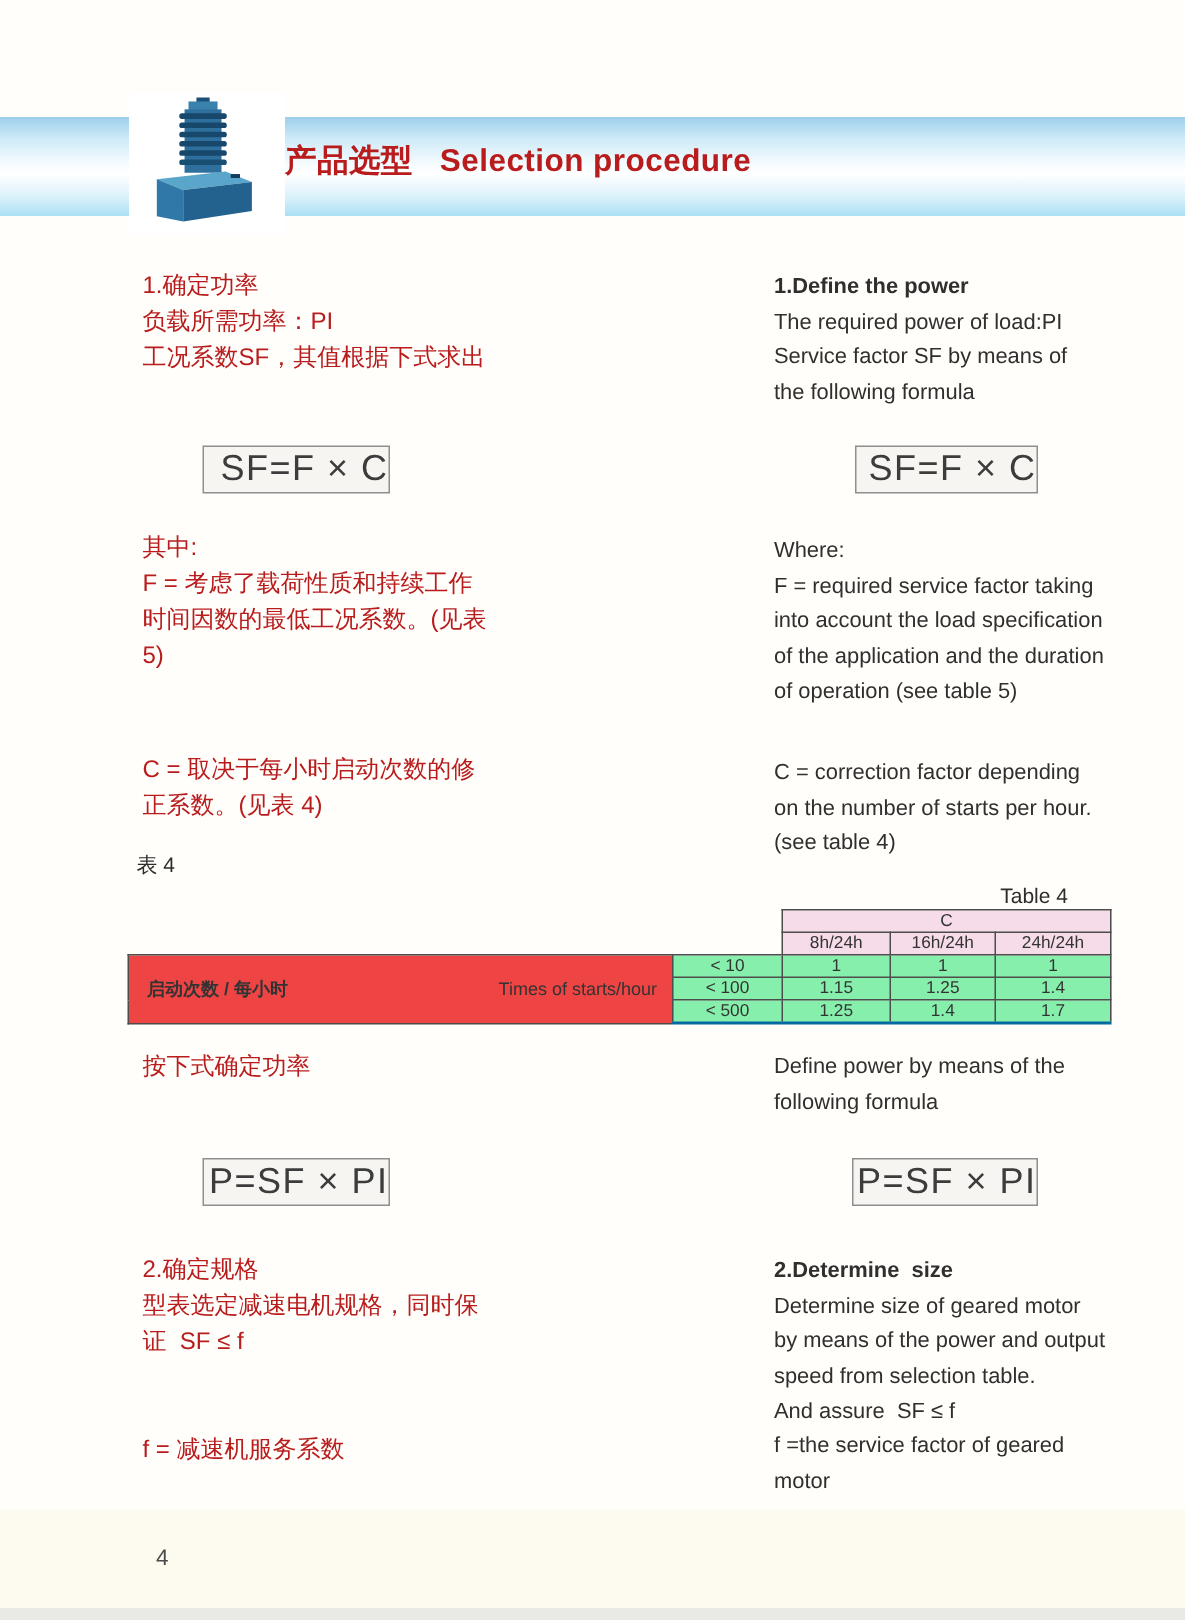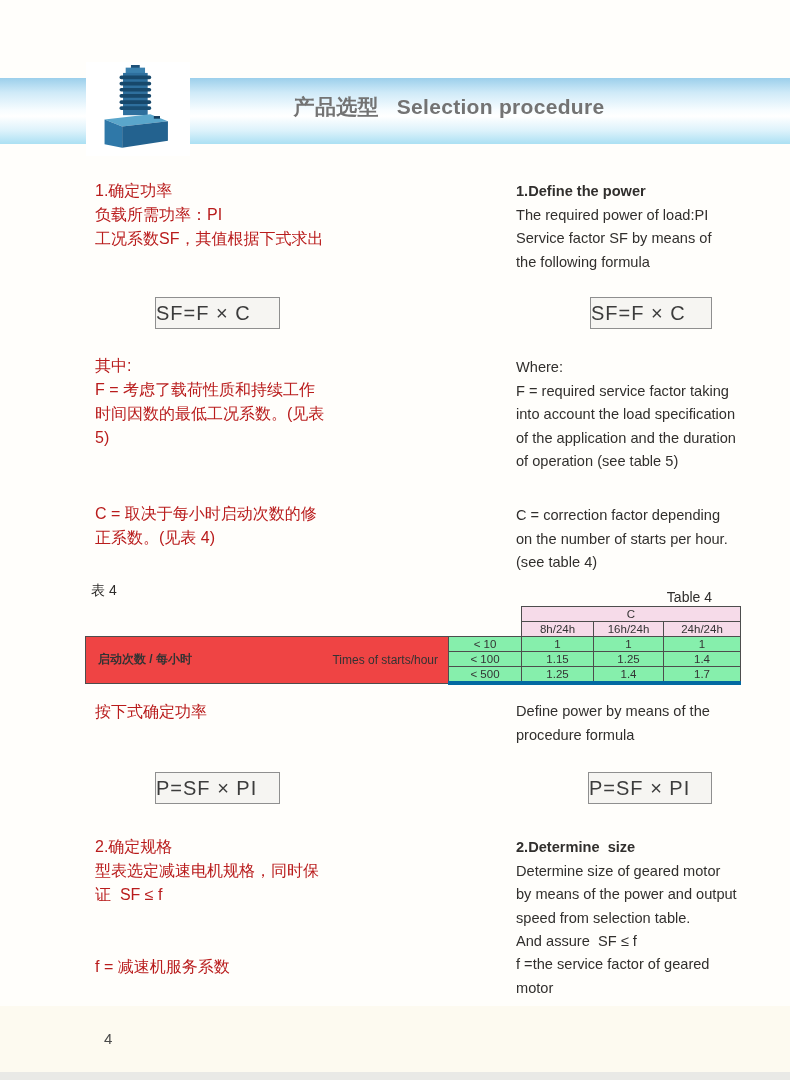--- a/index.html
+++ b/index.html
@@ -11,42 +11,42 @@
   .abs{position:absolute;}
   .line{white-space:pre;}
 
   
   .band{position:absolute;top:78px;height:66px;
     background:linear-gradient(to bottom,#9ccfeb 0%,#cfeaf8 22%,#f6fcff 48%,#ffffff 58%,#dcf2fb 80%,#abe0f3 100%);}
   .band-left{left:0;width:86px;}
   .band-right{left:190px;width:600px;}
   .photo-frame{position:absolute;left:86px;top:62px;width:104px;height:94px;background:#ffffff;
     display:flex;align-items:center;justify-content:center;}
-  .page-title{position:absolute;top:93px;left:190px;width:558px;text-align:center;padding-right:40px;
-    font-weight:bold;font-size:21px;color:#737373;letter-spacing:.3px;box-sizing:border-box;}
+  .page-title{position:absolute;top:93px;left:190px;width:558px;text-align:left;padding-right:40px;
+    font-weight:bold;font-size:21px;color:#b91c1c;letter-spacing:.3px;box-sizing:border-box;}
   .page-title .gap{display:inline-block;width:18px;}
 
   
   .zh{font-size:16px;line-height:24px;color:#b91c1c;}
   .en{font-size:14.6px;line-height:23.6px;color:#312f2d;}
   .bold{font-weight:bold;}
 
   
-  .fbox{position:absolute;height:30px;line-height:30px;text-align:left;
-    border:1px solid #8f8f8f;background:#f6f5f2;color:#3c3c3c;font-size:20px;letter-spacing:1px;margin-left:20px;}
+  .fbox{position:absolute;height:30px;line-height:30px;text-align:right;
+    border:1px solid #8f8f8f;background:#f6f5f2;color:#3c3c3c;font-size:24px;letter-spacing:1px;}
 
   
   .tbl-label{font-size:14px;color:#2f2d2b;}
   table.t4{position:absolute;left:85px;top:606px;width:655px;border-collapse:collapse;table-layout:fixed;
     font-size:11.5px;color:#333;}
   table.t4 td{border:1px solid #4d4d4d;height:14px;padding:0;text-align:center;vertical-align:middle;background:#86efac;}
   table.t4 td.ghost{border:none;background:transparent;}
   table.t4 td.pink{background:#f6dbe9;}
   table.t4 td.bigcell{text-align:left;background:#ef4444;}
-  table.t4 tr.last td{border-bottom:4px solid #0369a1;}
+  table.t4 tr.last td{border-bottom:2px solid #0369a1;}
   .bigcell-inner{display:flex;justify-content:space-between;align-items:center;padding:0 10px 0 12px;}
   .bigcell-inner .zh-lab{font-weight:bold;font-size:12px;}
   .bigcell-inner .en-lab{font-size:12px;}
 
   .page-num{font-size:15px;color:#4a4a4a;}
   .bottom-cream{position:absolute;left:0;top:1006px;width:790px;height:66px;background:#fbf5e8;opacity:.55;}
   .bottom-grey{position:absolute;left:0;top:1072px;width:790px;height:8px;background:#e9e9e6;}
 </style>
 </head>
 <body>
@@ -112,21 +112,21 @@
   <div class="line">of the application and the duration</div>
   <div class="line">of operation (see table 5)</div>
 </div>
 
 <div class="abs en" style="left:516px;top:504px;">
   <div class="line">C = correction factor depending</div>
   <div class="line">on the number of starts per hour.</div>
   <div class="line">(see table 4)</div>
 </div>
 
-<div class="abs tbl-label" style="left:91px;top:582px;">表 4</div>
+<div class="abs tbl-label" style="left:91px;top:568px;">表 4</div>
 <div class="abs tbl-label" style="left:620px;top:589px;width:92px;text-align:right;">Table 4</div>
 
 <table class="t4">
   <colgroup>
       <col style="width:363px">
       <col style="width:73px">
       <col style="width:72px">
       <col style="width:70px">
       <col style="width:77px">
     </colgroup>
@@ -166,21 +166,21 @@
     <td>1.7</td>
   </tr>
 </tbody>
   </table>
 
 <div class="abs zh" style="left:95px;top:700px;">
   <div class="line">按下式确定功率</div>
 </div>
 <div class="abs en" style="left:516px;top:700px;">
   <div class="line">Define power by means of the</div>
-  <div class="line">procedure formula</div>
+  <div class="line">following formula</div>
 </div>
 
 <div class="fbox" style="left:135px;top:772px;width:123px;">P=SF × PI</div>
 <div class="fbox" style="left:568px;top:772px;width:122px;">P=SF × PI</div>
 
 <div class="abs zh" style="left:95px;top:835px;">
   <div class="line">2.确定规格</div>
   <div class="line">型表选定减速电机规格，同时保</div>
   <div class="line">证  SF ≤ f</div>
 </div>

